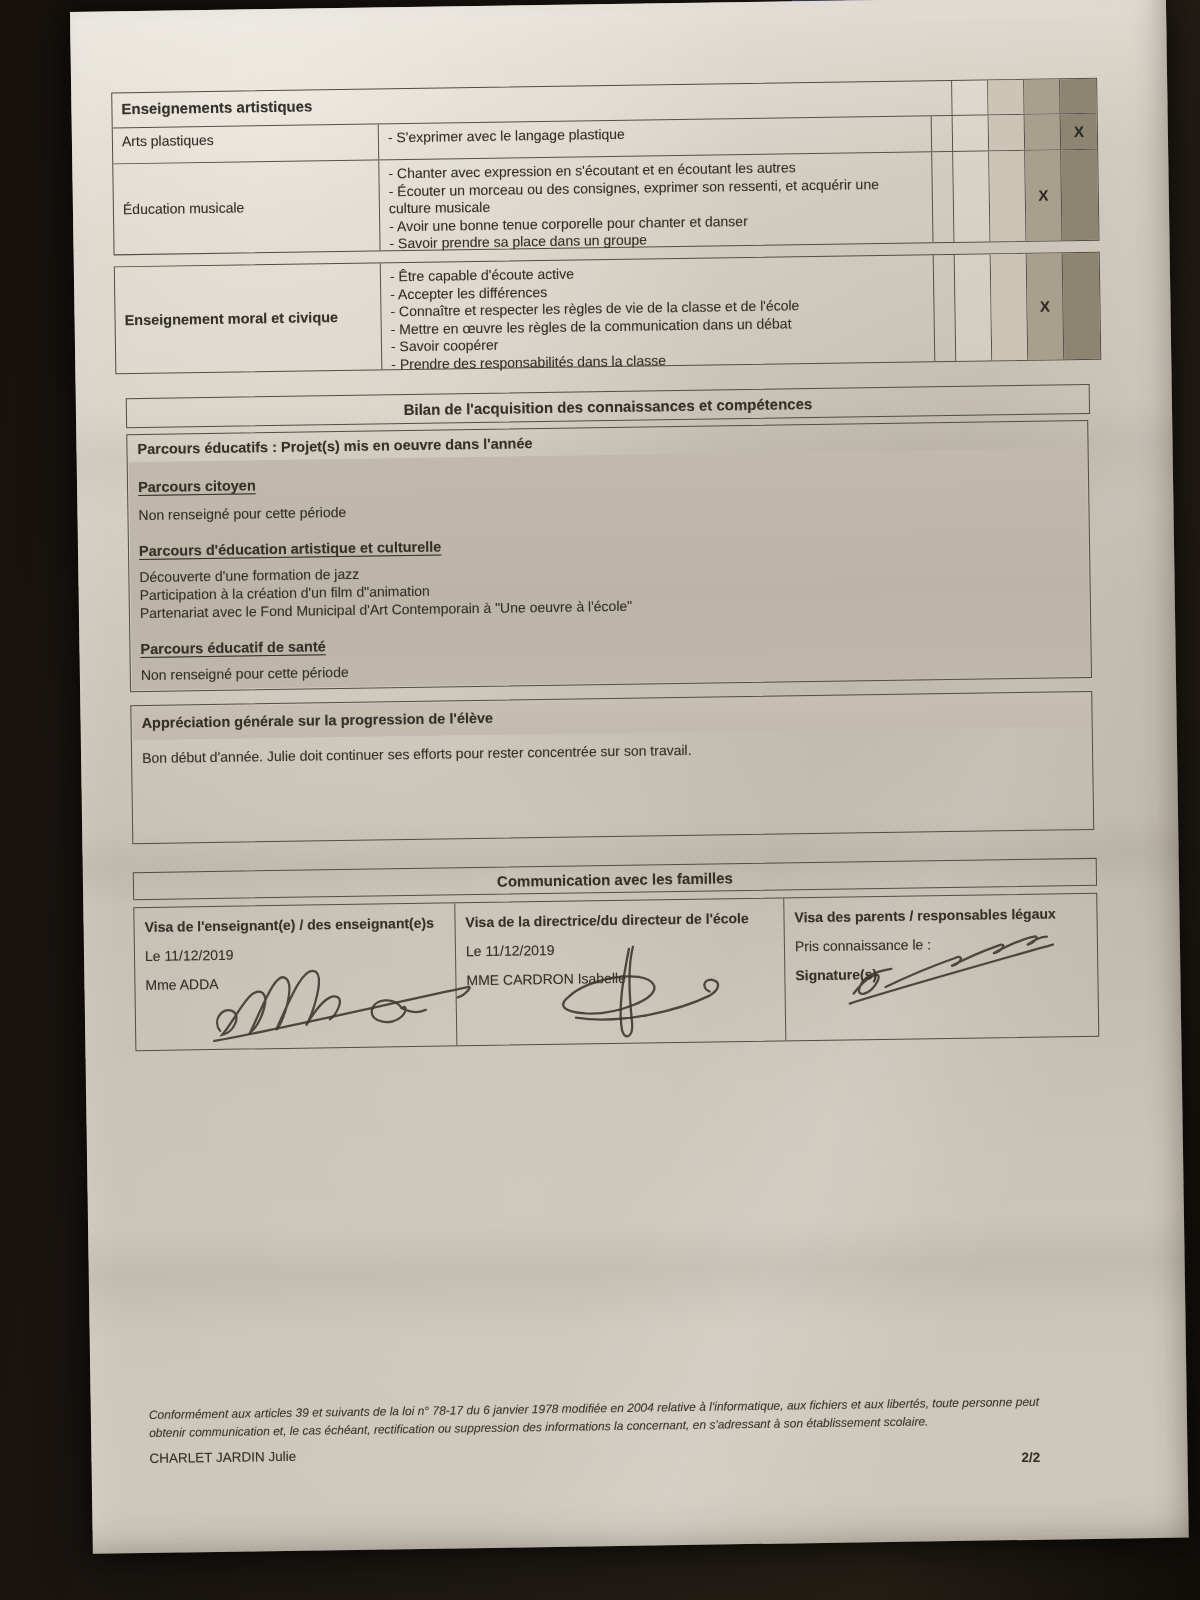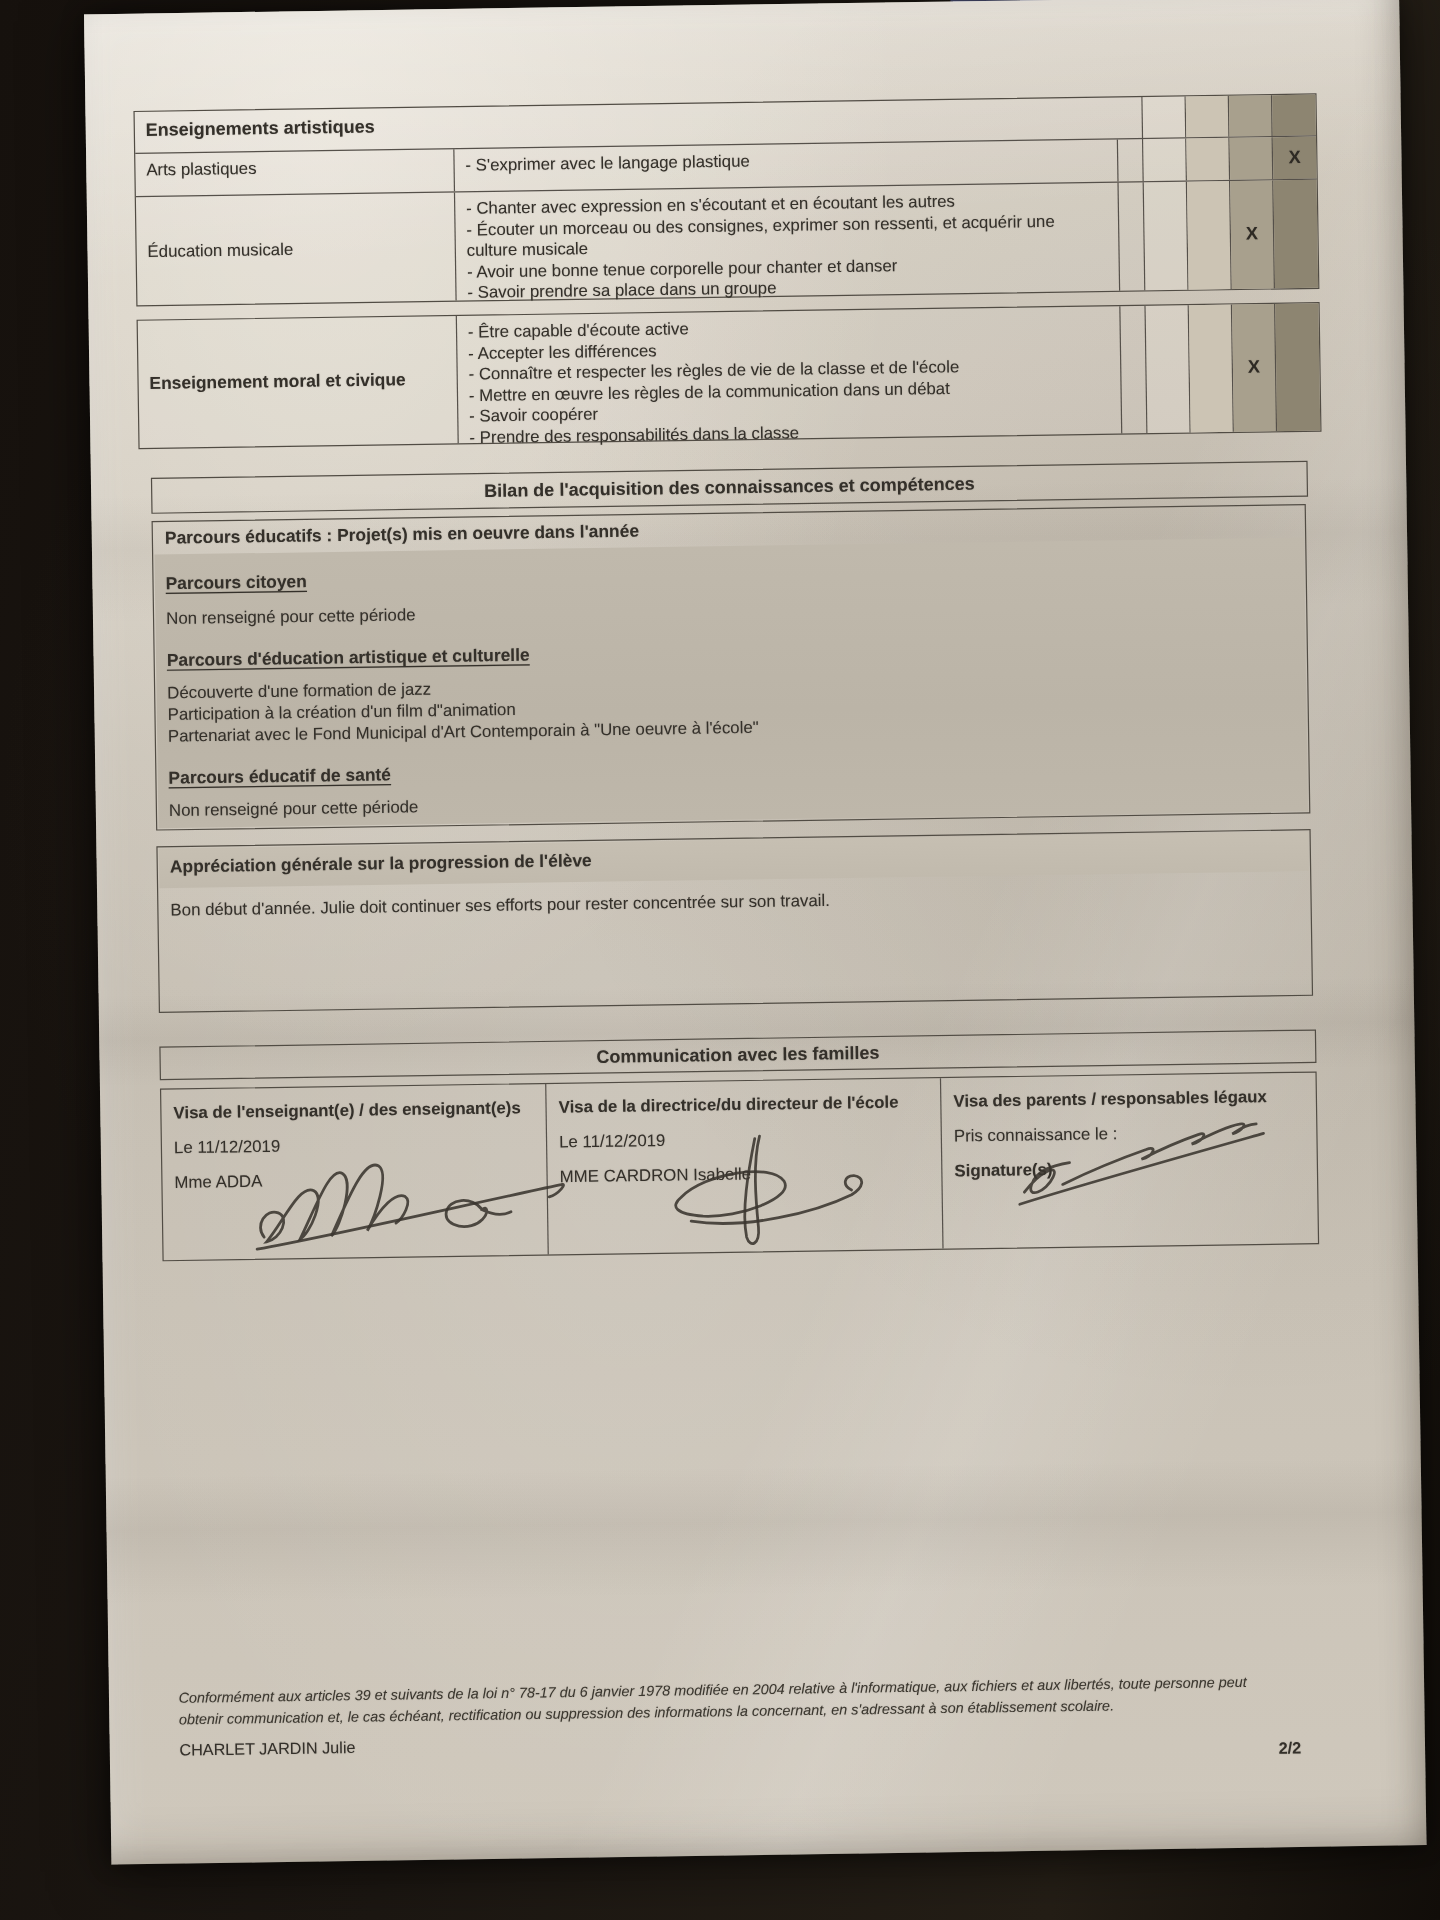--- a/index.html
+++ b/index.html
@@ -62,21 +62,21 @@
   .visa{left:50px;width:962px;border:1.6px solid #514c44;display:flex;}
   .visa-col{box-sizing:border-box;border-right:1.4px solid #55504a;position:relative;padding:11px 10px 0 10px;}
   .visa-col:last-child{border-right:none;}
   .visa-h{font-size:14px;font-weight:bold;line-height:16px;}
   .visa-l1{font-size:14px;margin-top:13px;}
   .visa-l2{font-size:14px;margin-top:13px;}
   .sig{position:absolute;pointer-events:none;}
   .sig path{fill:none;stroke:#3a362f;stroke-width:2.3;stroke-linecap:round;opacity:.88;}
   .foot{left:58px;width:930px;font-size:12px;font-style:italic;color:#3b372f;line-height:17.5px;}
   .name-line{left:58px;font-size:13.5px;}
-  .page-num{left:974px;font-size:13.5px;font-weight:bold;text-align:center;}
+  .page-num{left:930px;font-size:13.5px;font-weight:bold;text-align:center;}
   .soft{text-shadow:0 0 1px rgba(53,49,43,.30);}
 </style>
 </head>
 <body>
 
 <div class="edge-artifact"></div>
 
 <div class="paper soft">
   <div class="wrinkles"></div>
 

